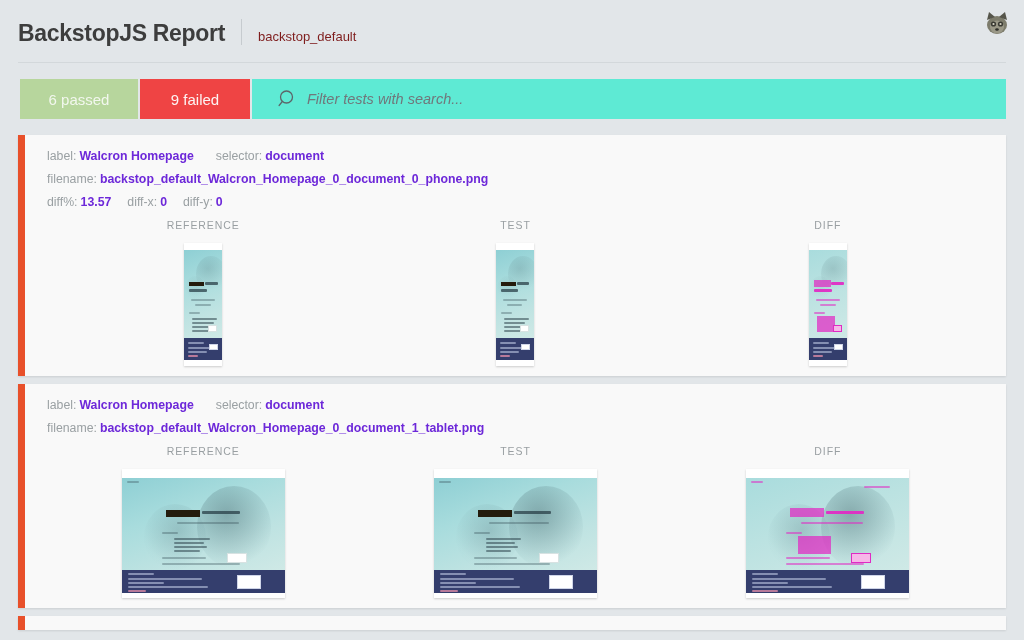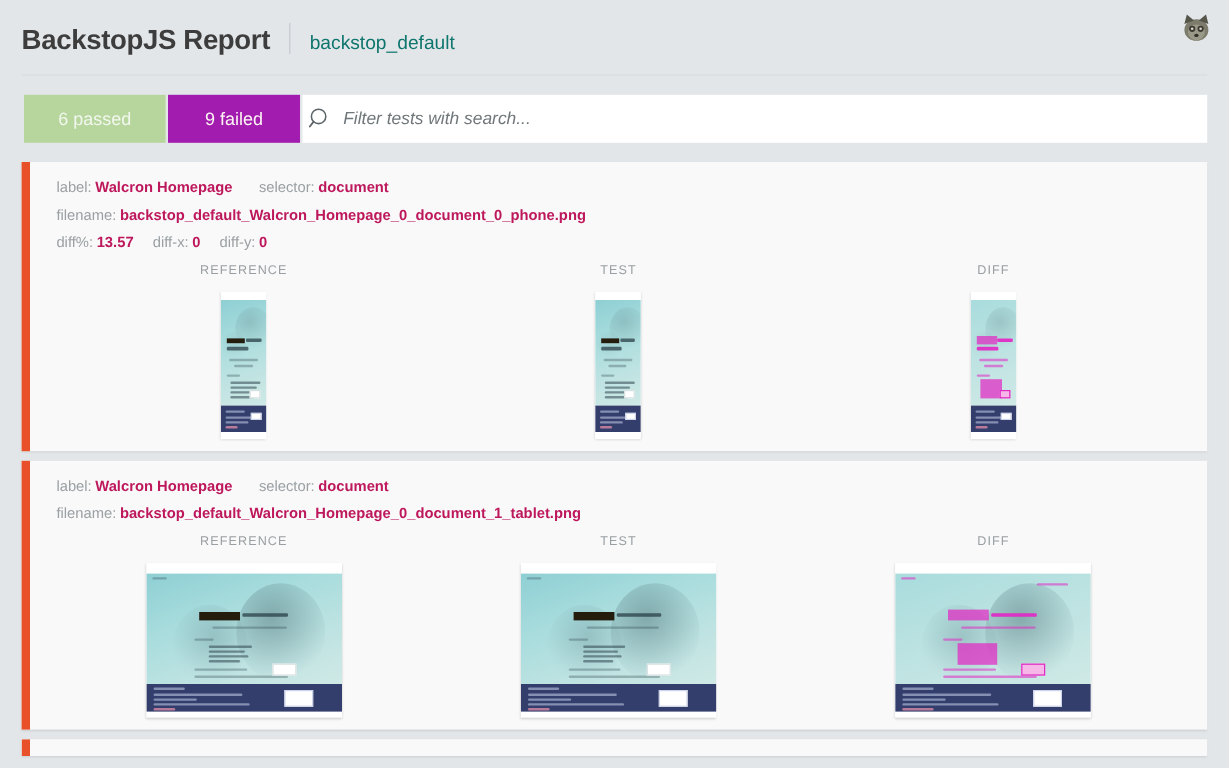--- a/index.html
+++ b/index.html
@@ -32,22 +32,22 @@
   }
   .title-divider {
     width: 1px;
     height: 26px;
     background: #c6cbcf;
     margin: 0 16px;
     position: relative;
     top: 4px;
   }
   .suite-name {
-    font-size: 16px;
-    color: #0f766e;
+    font-size: 13px;
+    color: #7f1d1d;
   }
   .avatar {
     width: 30px; height: 30px;
     position: absolute;
     right: 12px; top: 8px;
   }
   .header-rule {
     height: 1px;
     background: #d3d8db;
     margin: 0 18px;
@@ -78,33 +78,33 @@
     font-weight: bold;
     min-width: 68px;
   }
   .filter-pass {
     background: #b7d69d;
     color: #f2f7ee;
     margin-left: 2px;
     min-width: 118px;
   }
   .filter-fail {
-    background: #a21caf;
+    background: #ef4444;
     color: #fdf4f3;
     margin-left: 2px;
     min-width: 110px;
   }
   .search-wrap {
     flex: 1;
     height: 40px;
     margin-left: 2px;
-    background: #ffffff;
+    background: #5eead4;
     display: flex;
     align-items: center;
-    padding-left: 4px;
+    padding-left: 25px;
   }
   .search-icon { width: 22px; height: 22px; flex: none; margin-right: 8px; }
   .search-input {
     flex: 1;
     border: 0;
     background: transparent;
     outline: none;
     font-family: "Liberation Sans", sans-serif;
     font-size: 14.5px;
     font-style: italic;
@@ -120,21 +120,21 @@
     background: #f9f9f9;
     margin-bottom: 8px;
     box-shadow: 0 1px 2px rgba(0,0,0,0.10);
   }
   .status-bar { width: 7px; flex: none; background: #e8502a; }
   .card-body { flex: 1; padding: 14px 0 10px 22px; }
 
   .meta-line { font-size: 12.3px; color: #9aa0a3; margin-bottom: 9px; white-space: nowrap; }
   .meta-line:last-of-type { margin-bottom: 0; }
   .meta-key { color: #9aa0a3; }
-  .meta-val { color: #be185d; font-weight: bold; margin-left: 3px; }
+  .meta-val { color: #6d28d9; font-weight: bold; margin-left: 3px; }
   .meta-gap { display: inline-block; width: 22px; }
   .meta-gap-sm { display: inline-block; width: 16px; }
 
   .thumbs {
     display: flex;
     margin-top: 10px;
     padding-right: 22px;
   }
   .thumb-col {
     flex: 1;

